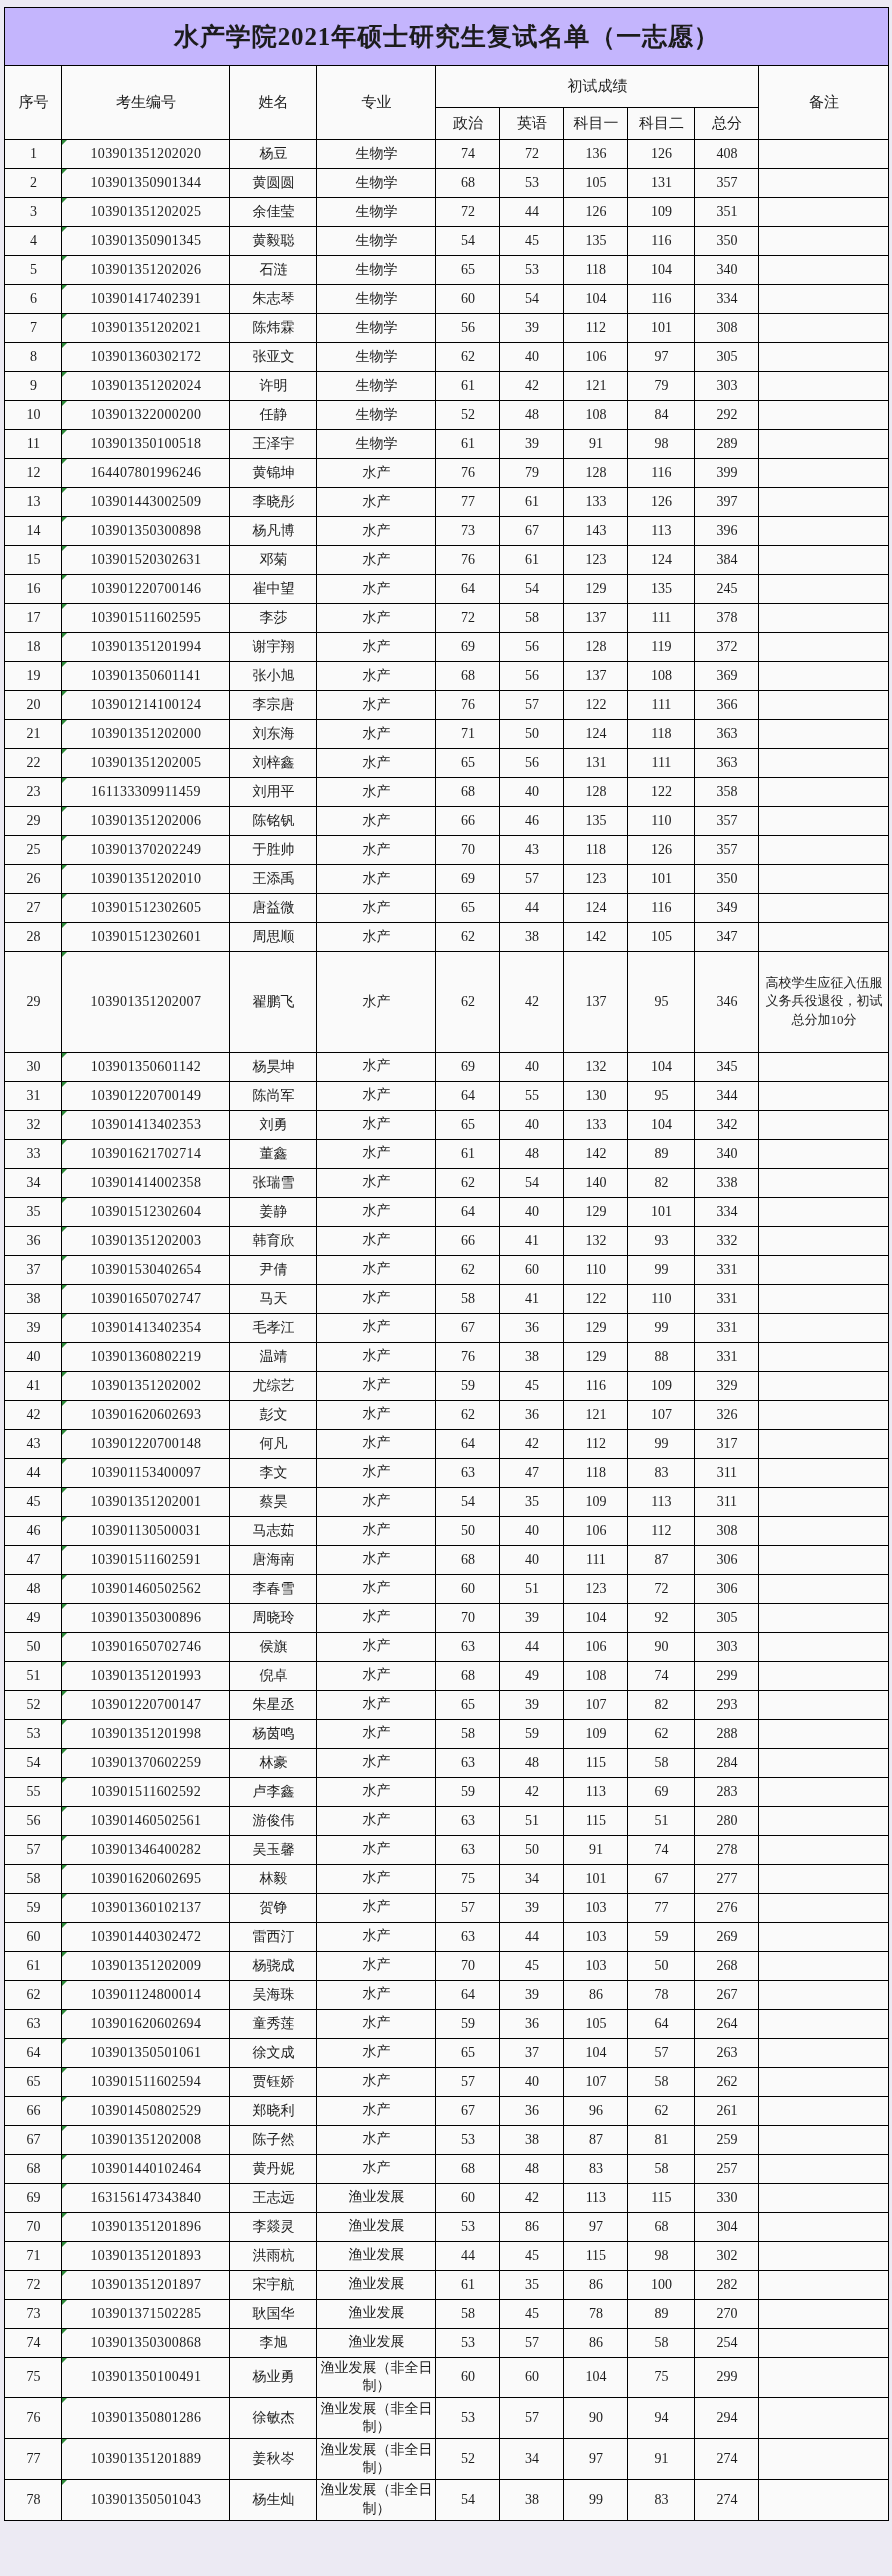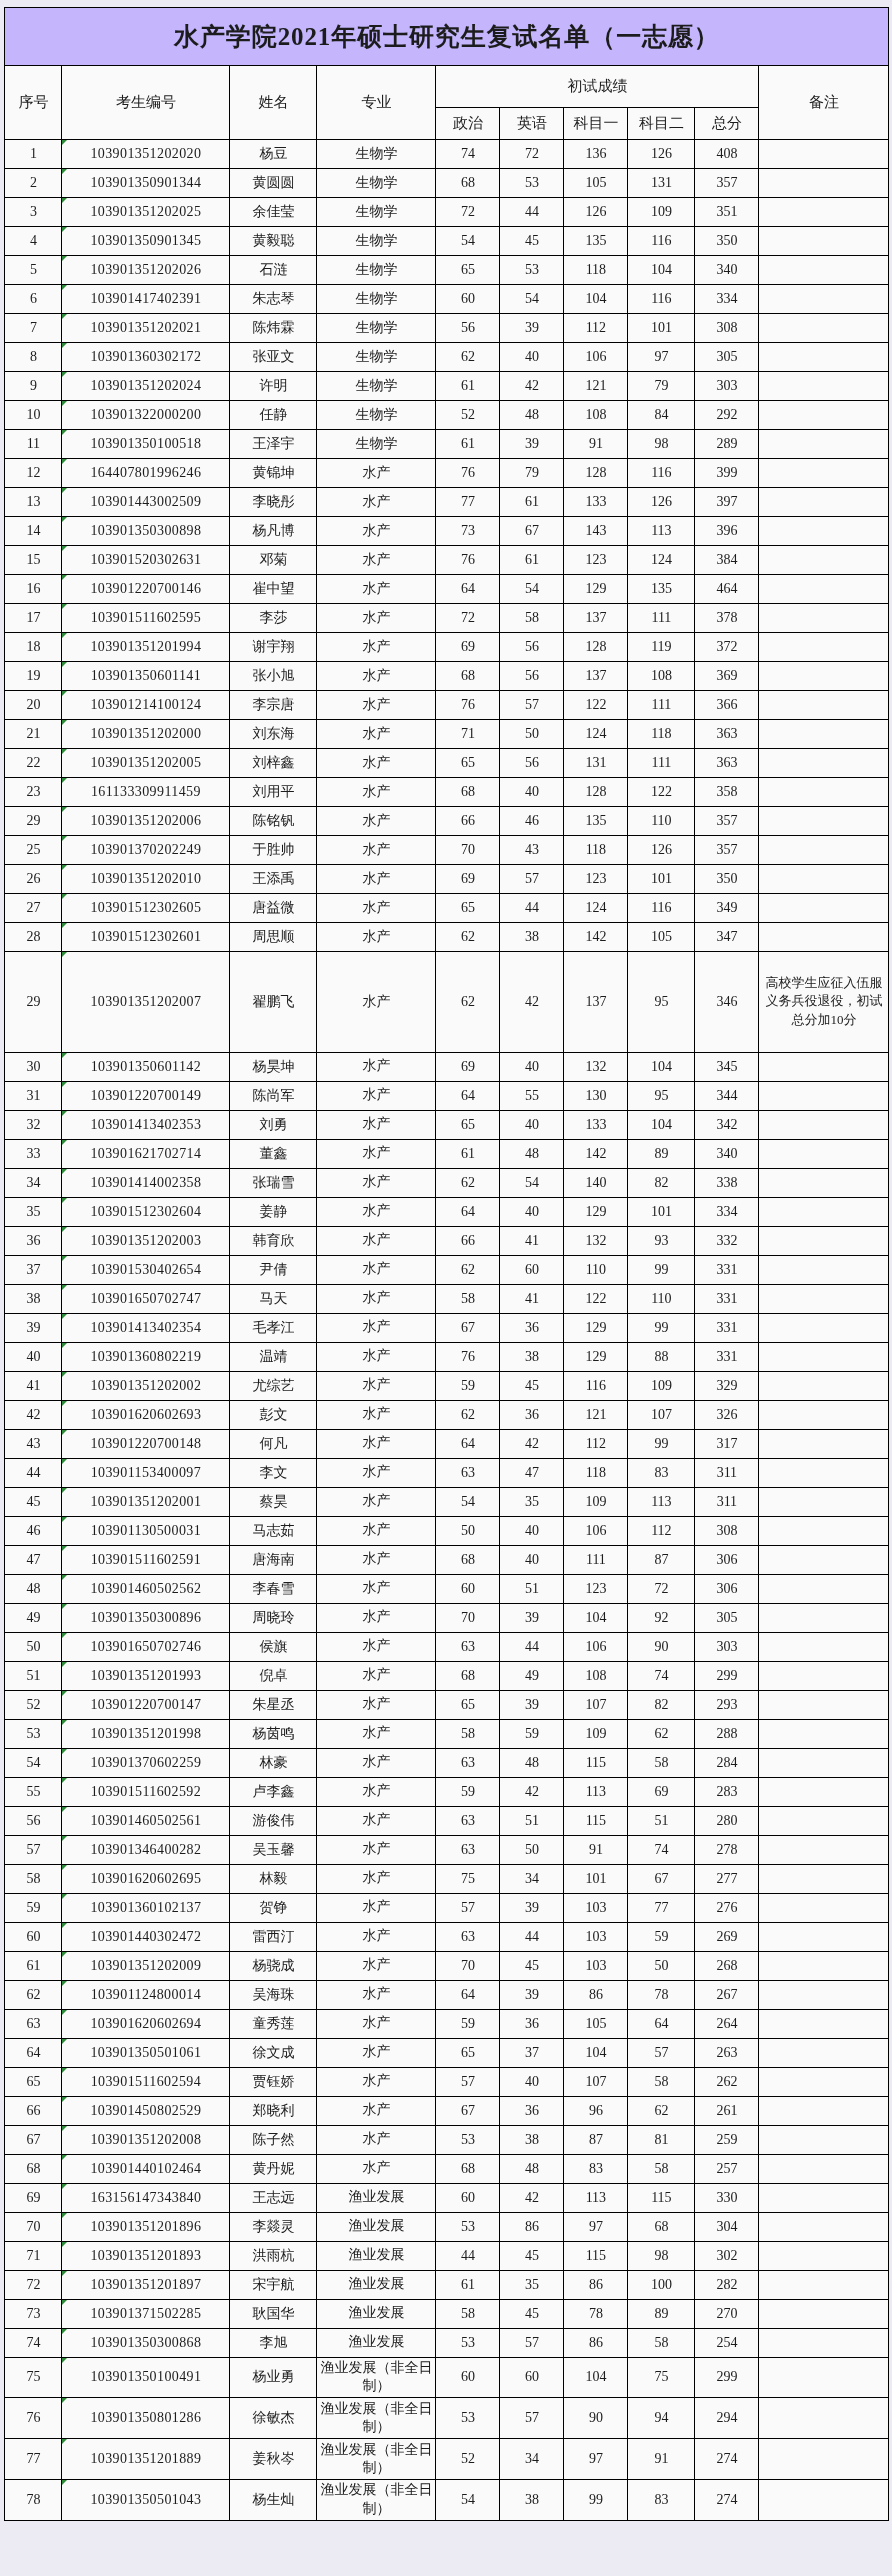--- a/index.html
+++ b/index.html
@@ -284,21 +284,21 @@
 
   <tr>
     <td>16</td>
     <td class="id-cell">103901220700146</td>
     <td>崔中望</td>
     <td class="major-cell">水产</td>
     <td>64</td>
     <td>54</td>
     <td>129</td>
     <td>135</td>
-    <td>464</td>
+    <td>245</td>
     <td class="remark-cell"></td>
   </tr>
 
   <tr>
     <td>17</td>
     <td class="id-cell">103901511602595</td>
     <td>李莎</td>
     <td class="major-cell">水产</td>
     <td>72</td>
     <td>58</td>

